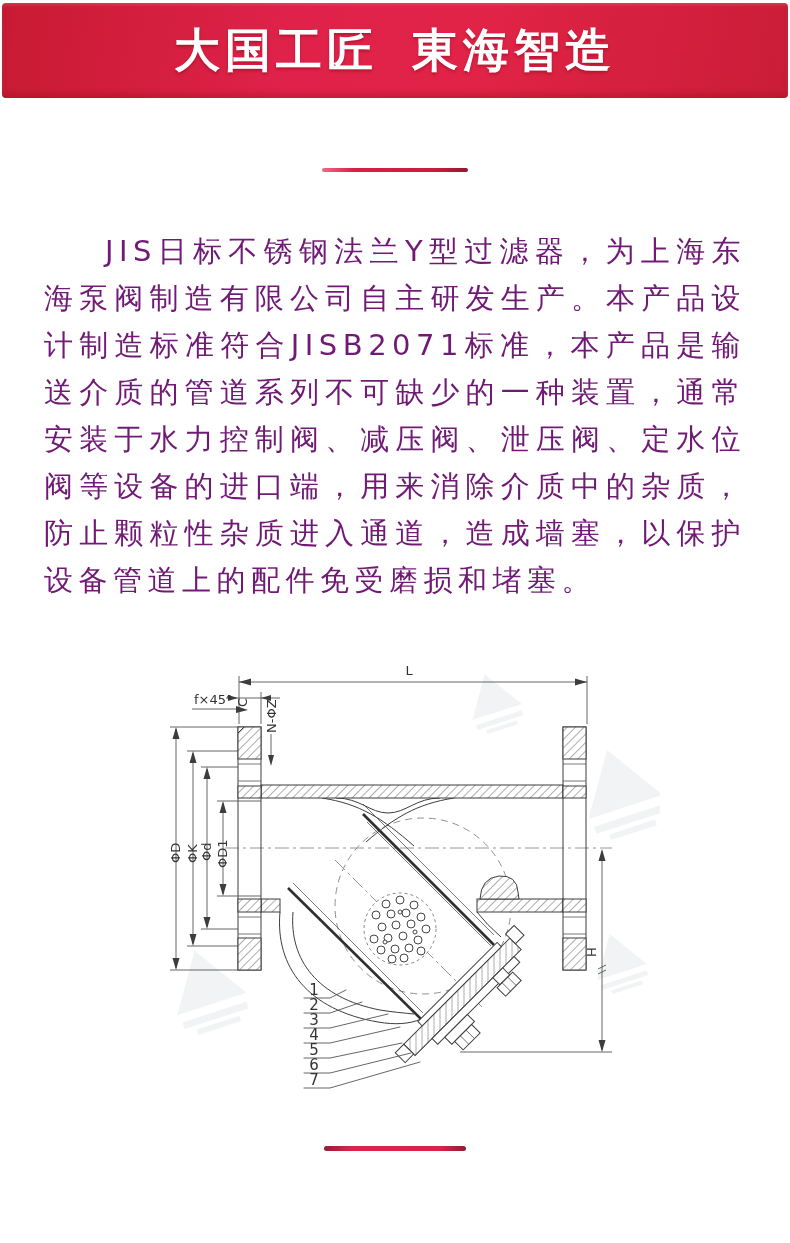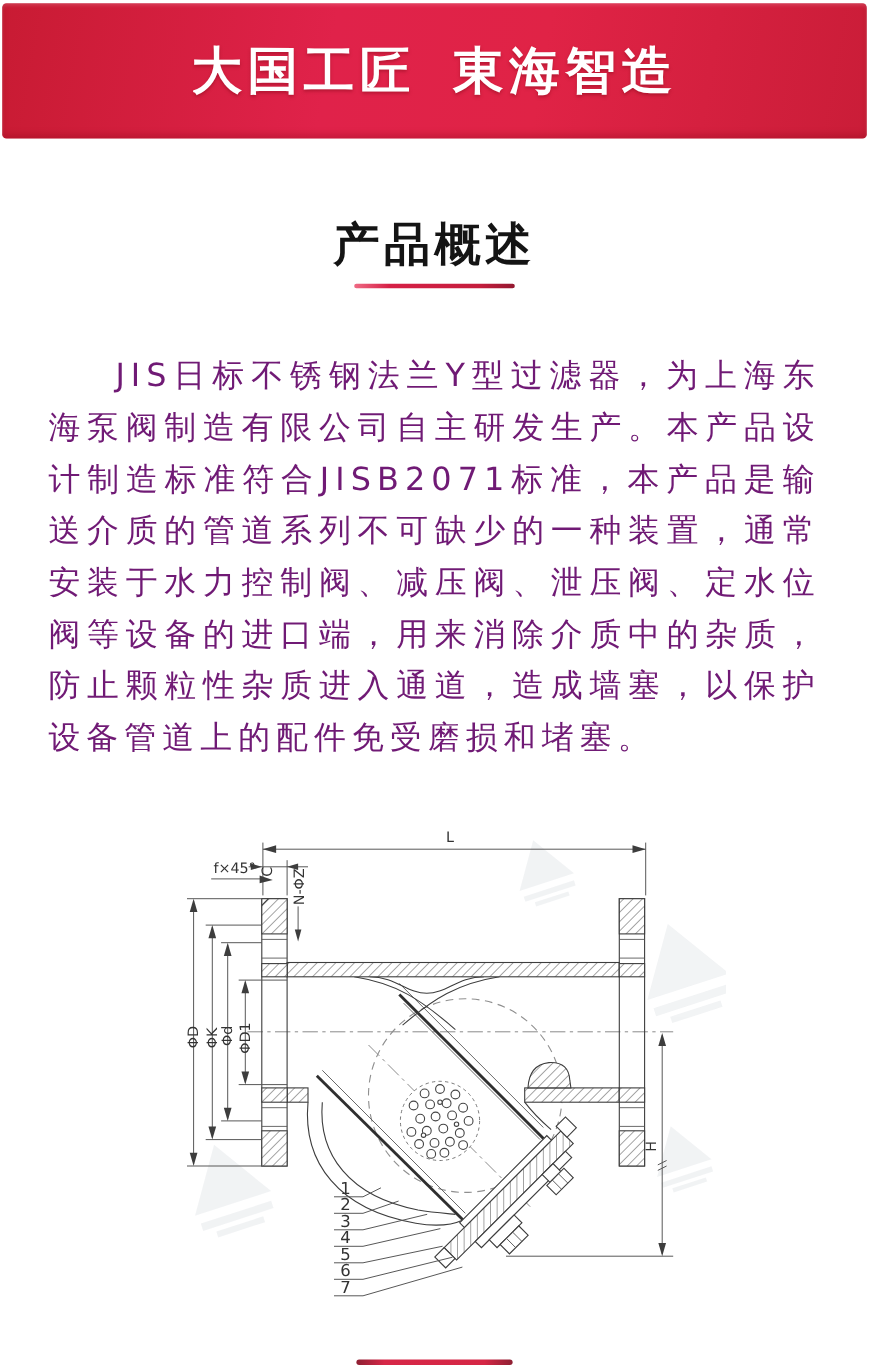--- a/index.html
+++ b/index.html
@@ -1,20 +1,20 @@
 <!DOCTYPE html>
 <html><head>
 <meta charset="utf-8">
 <style>
   html,body{margin:0;padding:0;}
   body{width:790px;height:1243px;background:#ffffff;overflow:hidden;
        font-family:"DejaVu Sans","Liberation Sans",sans-serif;}
 
   
-  .banner{margin:3px 2px 0 2px;height:123px;border-radius:4px;
+  .banner{margin:3px 2px 0 2px;height:95px;border-radius:4px;
     background:linear-gradient(100deg,#c81b33 0%,#e0224a 38%,#e02346 62%,#ca1d38 100%);
     box-shadow:inset 0 -4px 6px rgba(120,0,15,.25), inset 0 2px 3px rgba(255,255,255,.15);
     display:flex;align-items:center;justify-content:center;}
   .banner-title{color:#ffffff;font-size:46px;font-weight:bold;letter-spacing:5px;
     word-spacing:16px;text-shadow:0 2px 3px rgba(100,0,12,.35);
     font-family:"Liberation Sans","DejaVu Sans",sans-serif;}
 
   
   .section-head{margin-top:70px;text-align:center;}
   .section-title{display:inline-block;font-size:42px;font-weight:bold;color:#141414;
@@ -47,21 +47,20 @@
     background:linear-gradient(to right,#8e2033 0%,#d62747 18%,#d52645 82%,#8e2033 100%);}
 </style>
 </head>
 <body>
 
 <div class="banner">
   <div class="banner-title">大国工匠 東海智造</div>
 </div>
 
 <div class="section-head">
-  <div class="section-title">产品概述</div>
   <div class="title-underline"></div>
 </div>
 
 <div class="intro">JIS日标不锈钢法兰Y型过滤器，为上海东海泵阀制造有限公司自主研发生产。本产品设计制造标准符合JISB2071标准，本产品是输送介质的管道系列不可缺少的一种装置，通常安装于水力控制阀、减压阀、泄压阀、定水位阀等设备的进口端，用来消除介质中的杂质，防止颗粒性杂质进入通道，造成墙塞，以保护设备管道上的配件免受磨损和堵塞。</div>
 
 <div class="drawing-wrap">
 <svg width="530" height="500" viewBox="0 0 530 500">
   <defs>
     <pattern id="h" width="6" height="6" patternUnits="userSpaceOnUse" patternTransform="rotate(45)">
       <rect width="6" height="6" fill="#ffffff"></rect>

